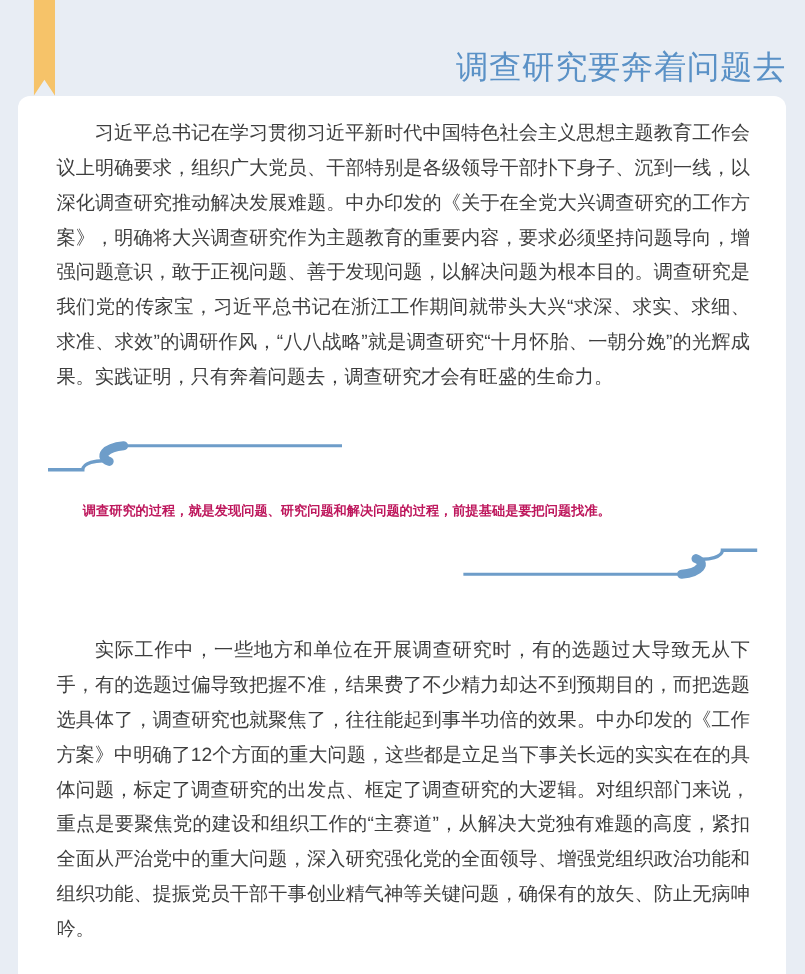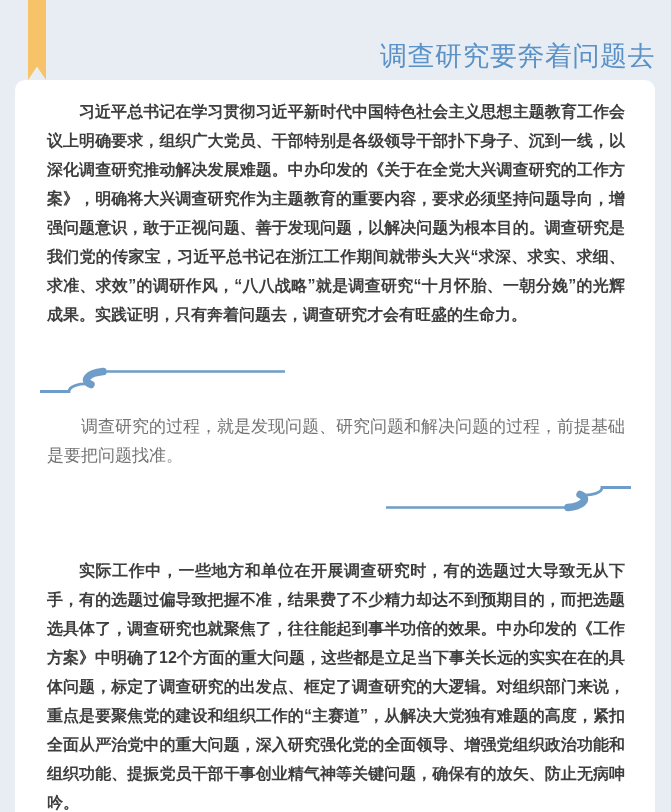--- a/index.html
+++ b/index.html
@@ -44,21 +44,20 @@
     box-sizing: border-box;
     padding: 17px 30px 20px 32px;
   }
   .para {
     margin: 0;
     font-size: 16px;
     line-height: 29px;
     color: #3e3e3e;
     text-align: justify;
     text-indent: 2em;
-    font-weight: bold;
   }
   .para-2 {
     margin-top: 38px;
   }
   .decor {
     display: block;
     width: 248px;
     height: 32px;
   }
   .decor-top {
@@ -68,24 +67,24 @@
     margin-top: 12px;
     text-align: right;
   }
   .decor-bottom {
     display: inline-block;
     margin-right: -9px;
     transform: rotate(180deg);
   }
   .quote {
     margin: 15px 0 0 0;
-    font-size: 17px;
+    font-size: 11px;
     line-height: 29px;
-    font-weight: normal;
-    color: #737373;
+    font-weight: bold;
+    color: #be185d;
     text-align: justify;
     text-indent: 2em;
   }
 </style>
 </head>
 <body>
 
 <div class="ribbon"></div>
 
 <h1 class="page-title">调查研究要奔着问题去</h1>

